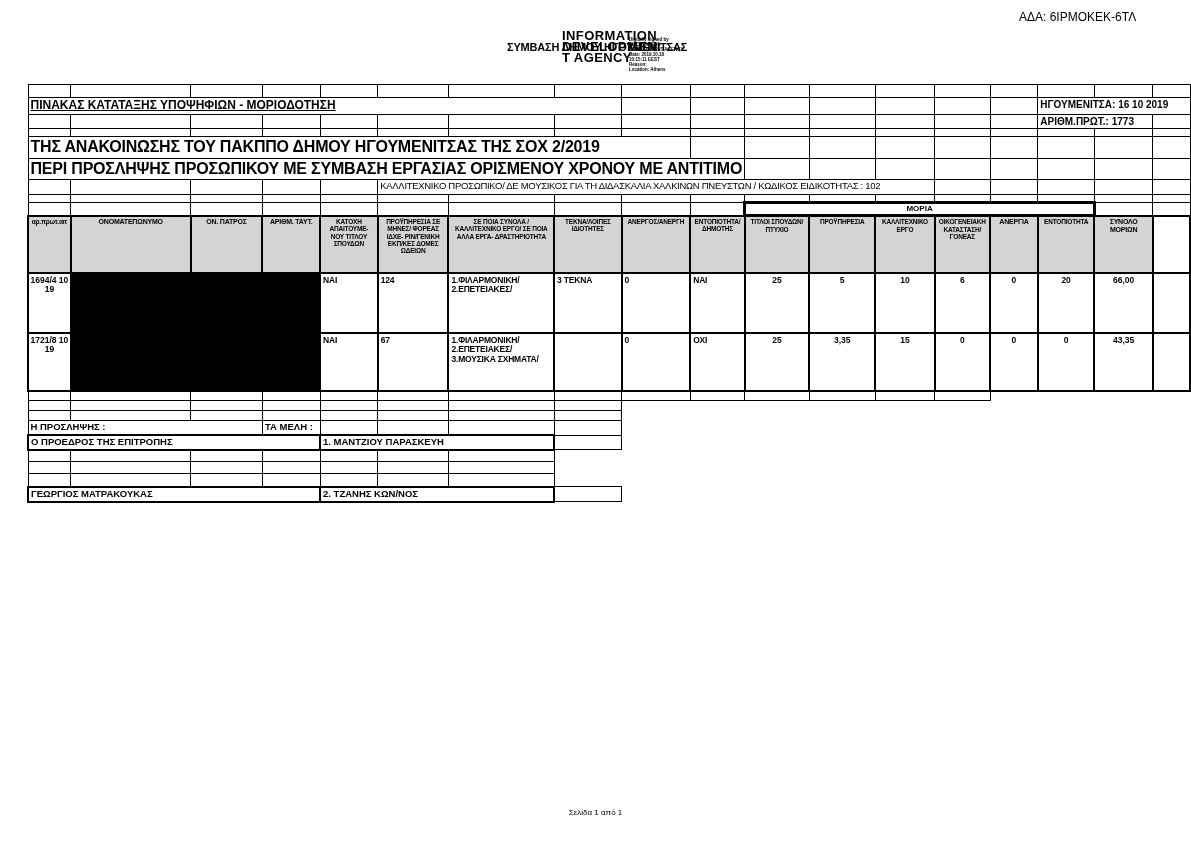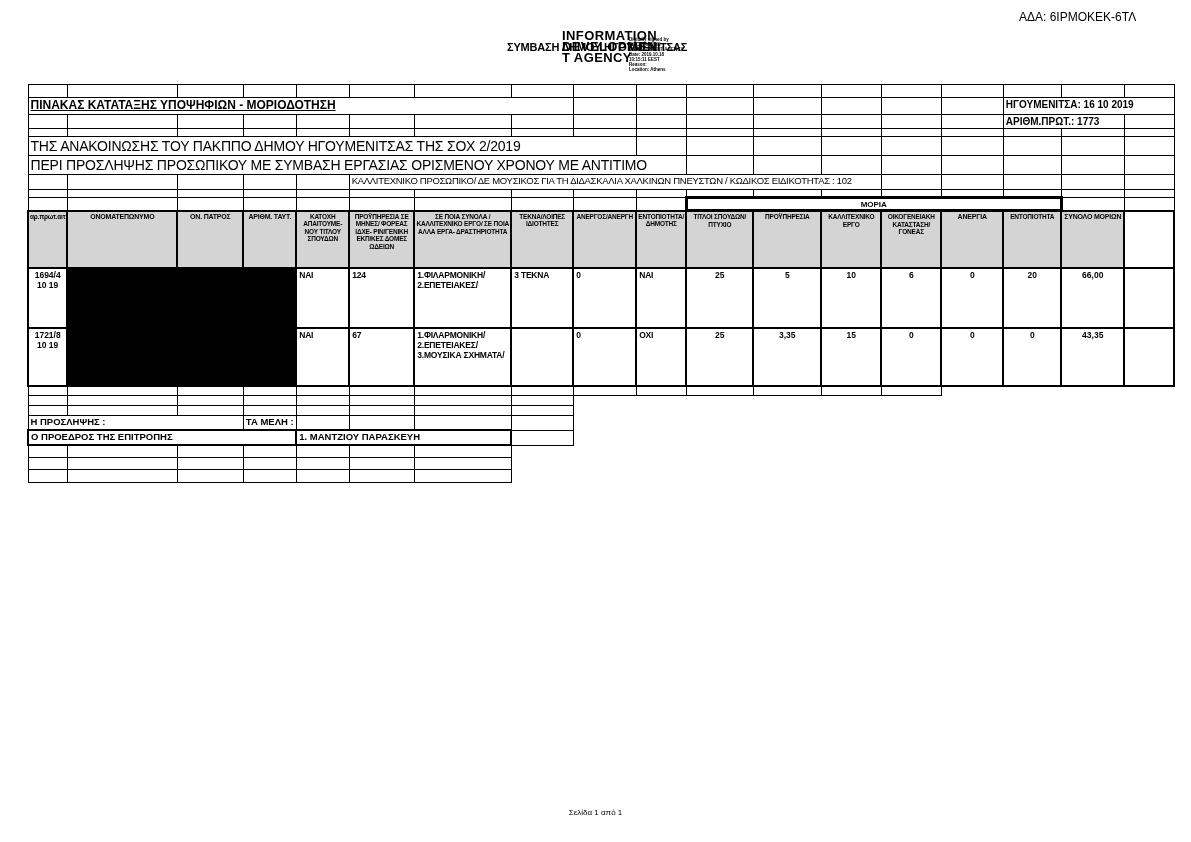--- a/index.html
+++ b/index.html
@@ -17,21 +17,21 @@
   table{position:absolute;left:27px;top:84px;border-collapse:collapse;table-layout:fixed;}
   td{border:1px solid #000;padding:0;vertical-align:top;font-size:8px;line-height:1.15;overflow:hidden;}
   tr.hd>td,tr.data>td{border-width:2px;}
   td.nb{border:none;}
   .gray{background:#d4d4d4;}
   .hdr{font-size:7px;font-weight:bold;text-align:center;padding:1px 1px;letter-spacing:-0.2px;}
   .hdr-sm{font-size:6.5px;text-transform:none;}
   .moria{border:3px solid #000;font-size:8px;font-weight:bold;text-align:center;vertical-align:middle;}
   .title{font-size:12px;font-weight:bold;text-decoration:underline;white-space:nowrap;padding:1px 2px;}
   .meta{font-size:10px;font-weight:bold;white-space:nowrap;padding:1px 2px;}
-  .ann{font-size:14px;font-weight:normal;white-space:nowrap;padding:1px 2px;letter-spacing:-0.2px;}
+  .ann{font-size:16px;font-weight:bold;white-space:nowrap;padding:1px 2px;letter-spacing:-0.2px;}
   .spec{font-size:9.5px;font-weight:normal;white-space:nowrap;padding:1px 2px;letter-spacing:-0.3px;}
   .ctext{font-size:8.5px;font-weight:bold;text-align:left;padding:2px 1px 0 2px;letter-spacing:-0.2px;}
   .cnum{font-size:8.5px;font-weight:bold;text-align:center;padding-top:2px;}
   .red{background:#000;}
   .cmt{font-size:9.5px;font-weight:bold;white-space:nowrap;padding:1px 2px;}
   .b2{border-width:2px;}
 </style>
 </head>
 <body>
 
@@ -432,17 +432,32 @@
           <td class="nb"></td>
           <td class="nb"></td>
       <td class="nb"></td>
           <td class="nb"></td>
           <td class="nb"></td>
           <td class="nb"></td>
           <td class="nb"></td>
           <td class="nb"></td>
     </tr>
 
+    <tr style="height:15px">
+      <td colspan="4" class="cmt b2">ΓΕΩΡΓΙΟΣ ΜΑΤΡΑΚΟΥΚΑΣ</td>
+      <td colspan="3" class="cmt b2">2. ΤΖΑΝΗΣ ΚΩΝ/ΝΟΣ</td>
+      <td></td>
+      <td class="nb"></td>
+          <td class="nb"></td>
+          <td class="nb"></td>
+          <td class="nb"></td>
+          <td class="nb"></td>
+      <td class="nb"></td>
+          <td class="nb"></td>
+          <td class="nb"></td>
+          <td class="nb"></td>
+          <td class="nb"></td>
+    </tr>
   </tbody>
     </table>
 
   <div class="footer">Σελίδα 1 από 1</div>
 </div>
 
 </body></html>

